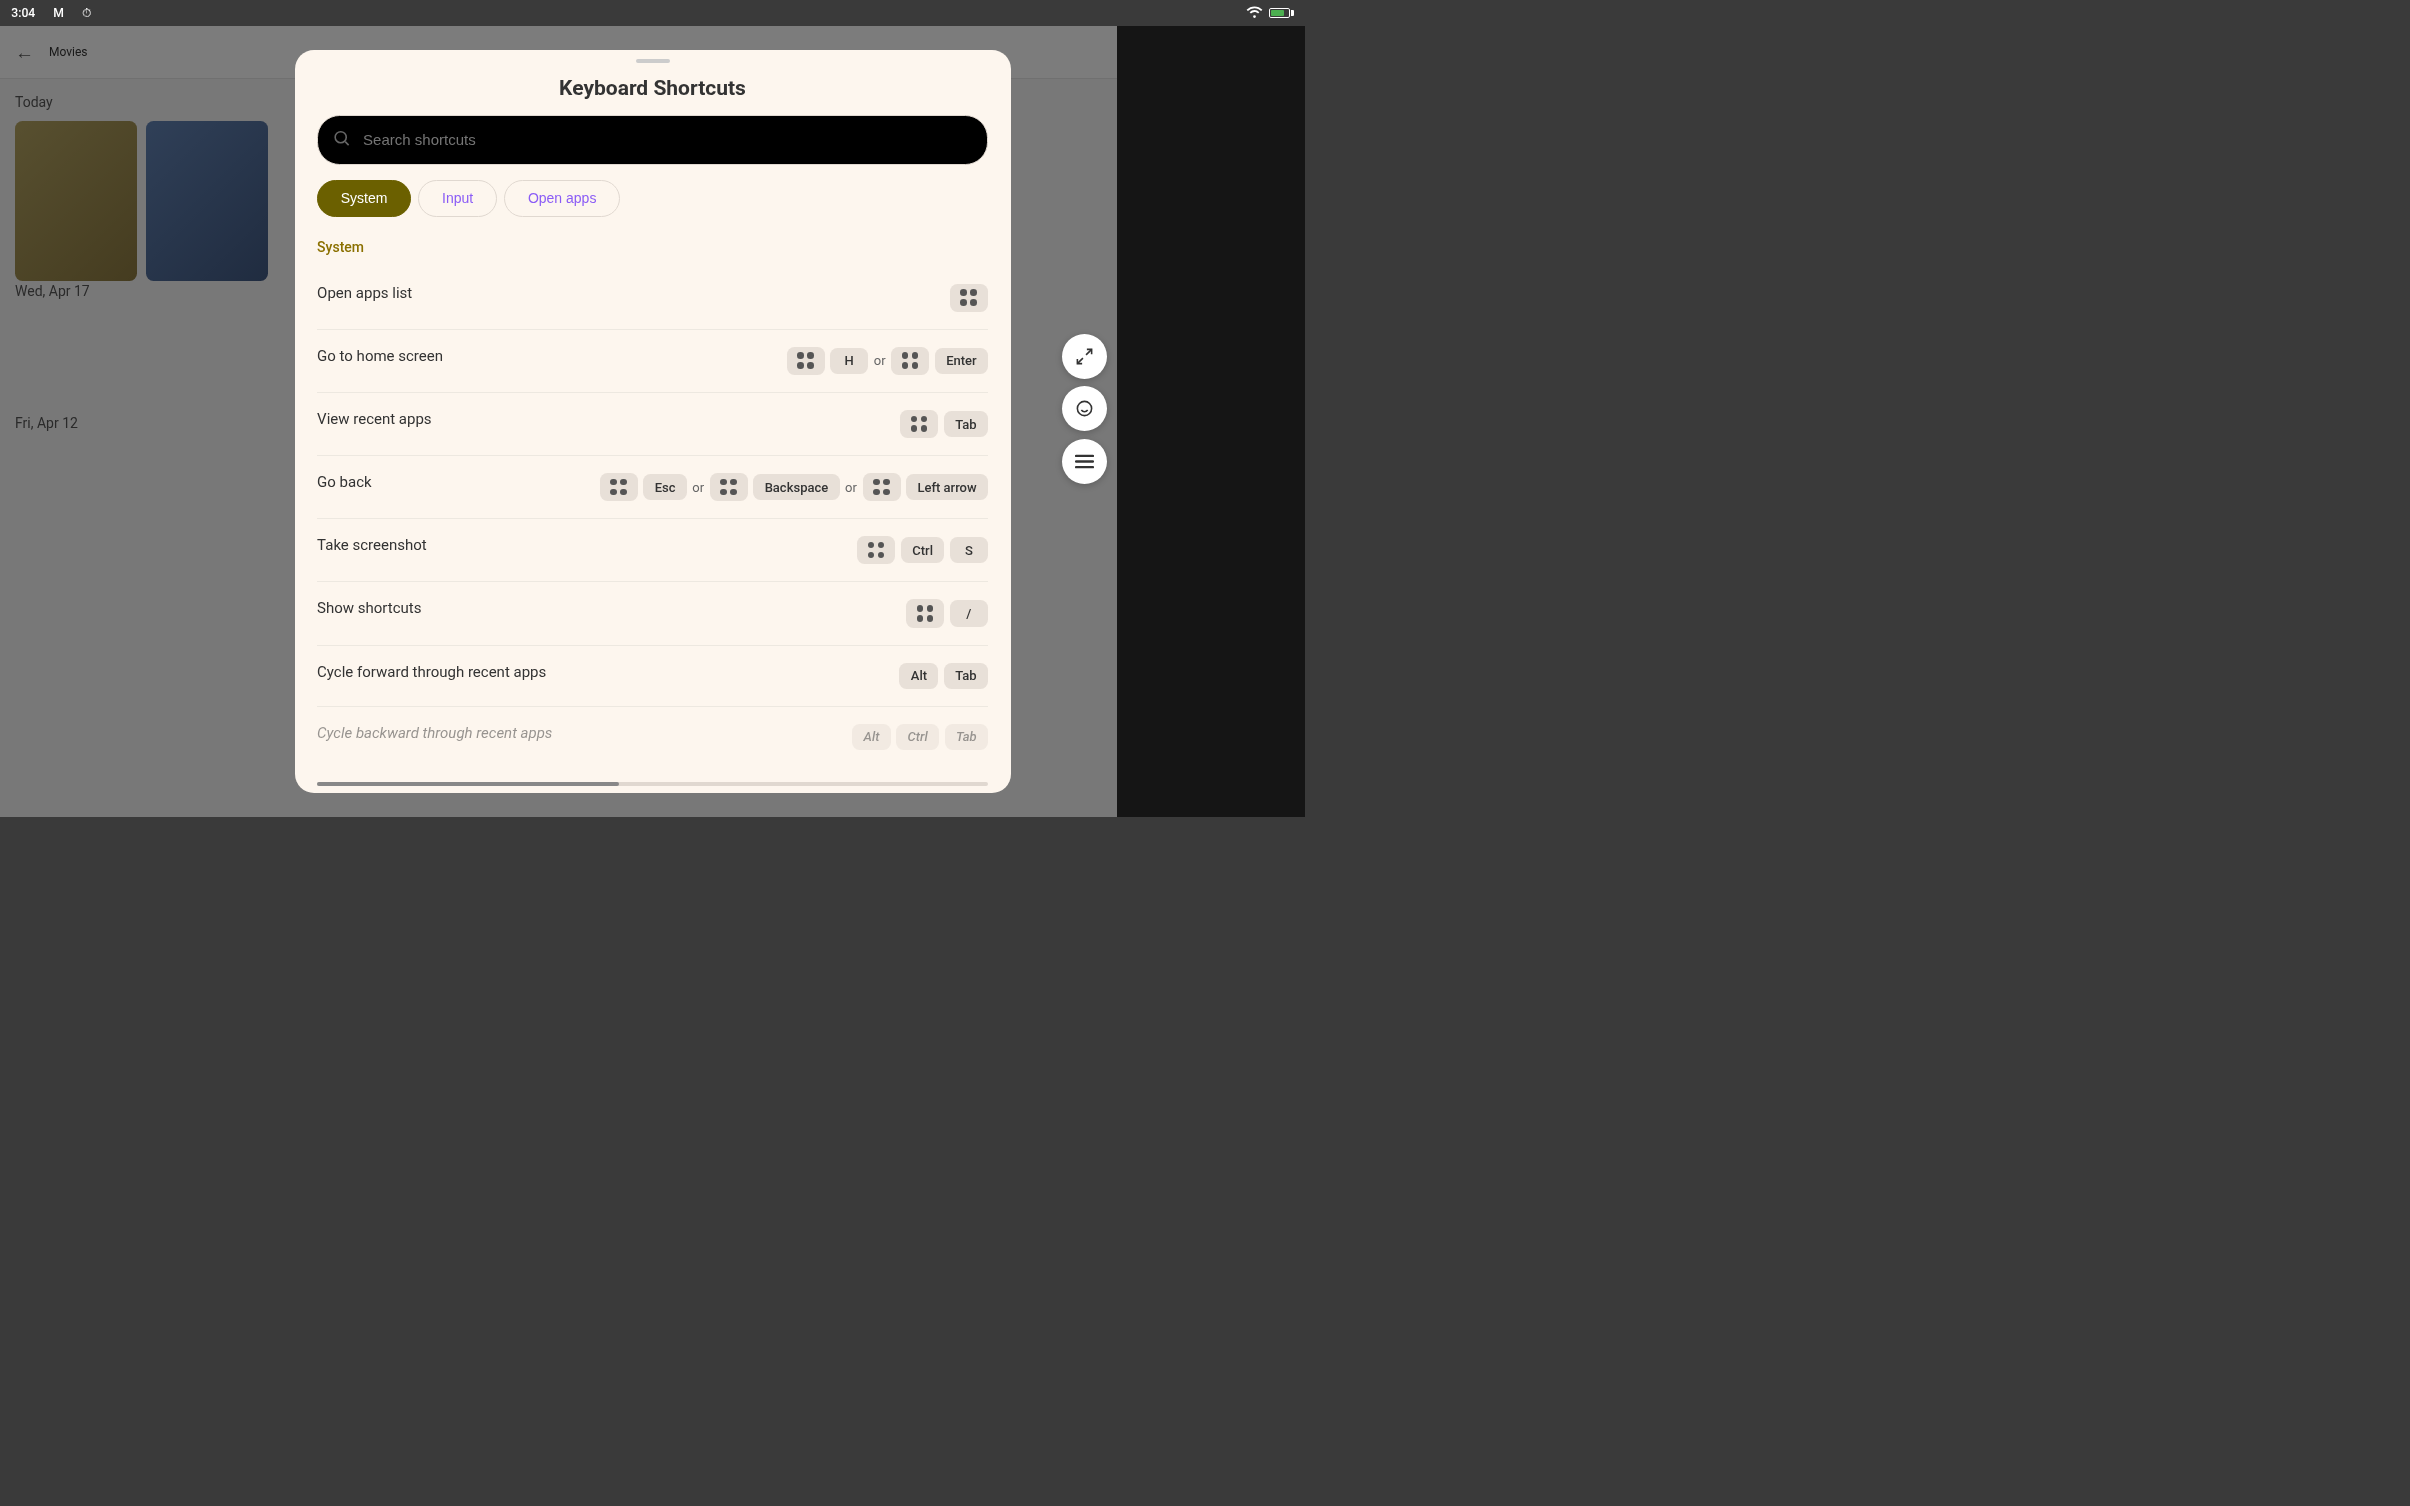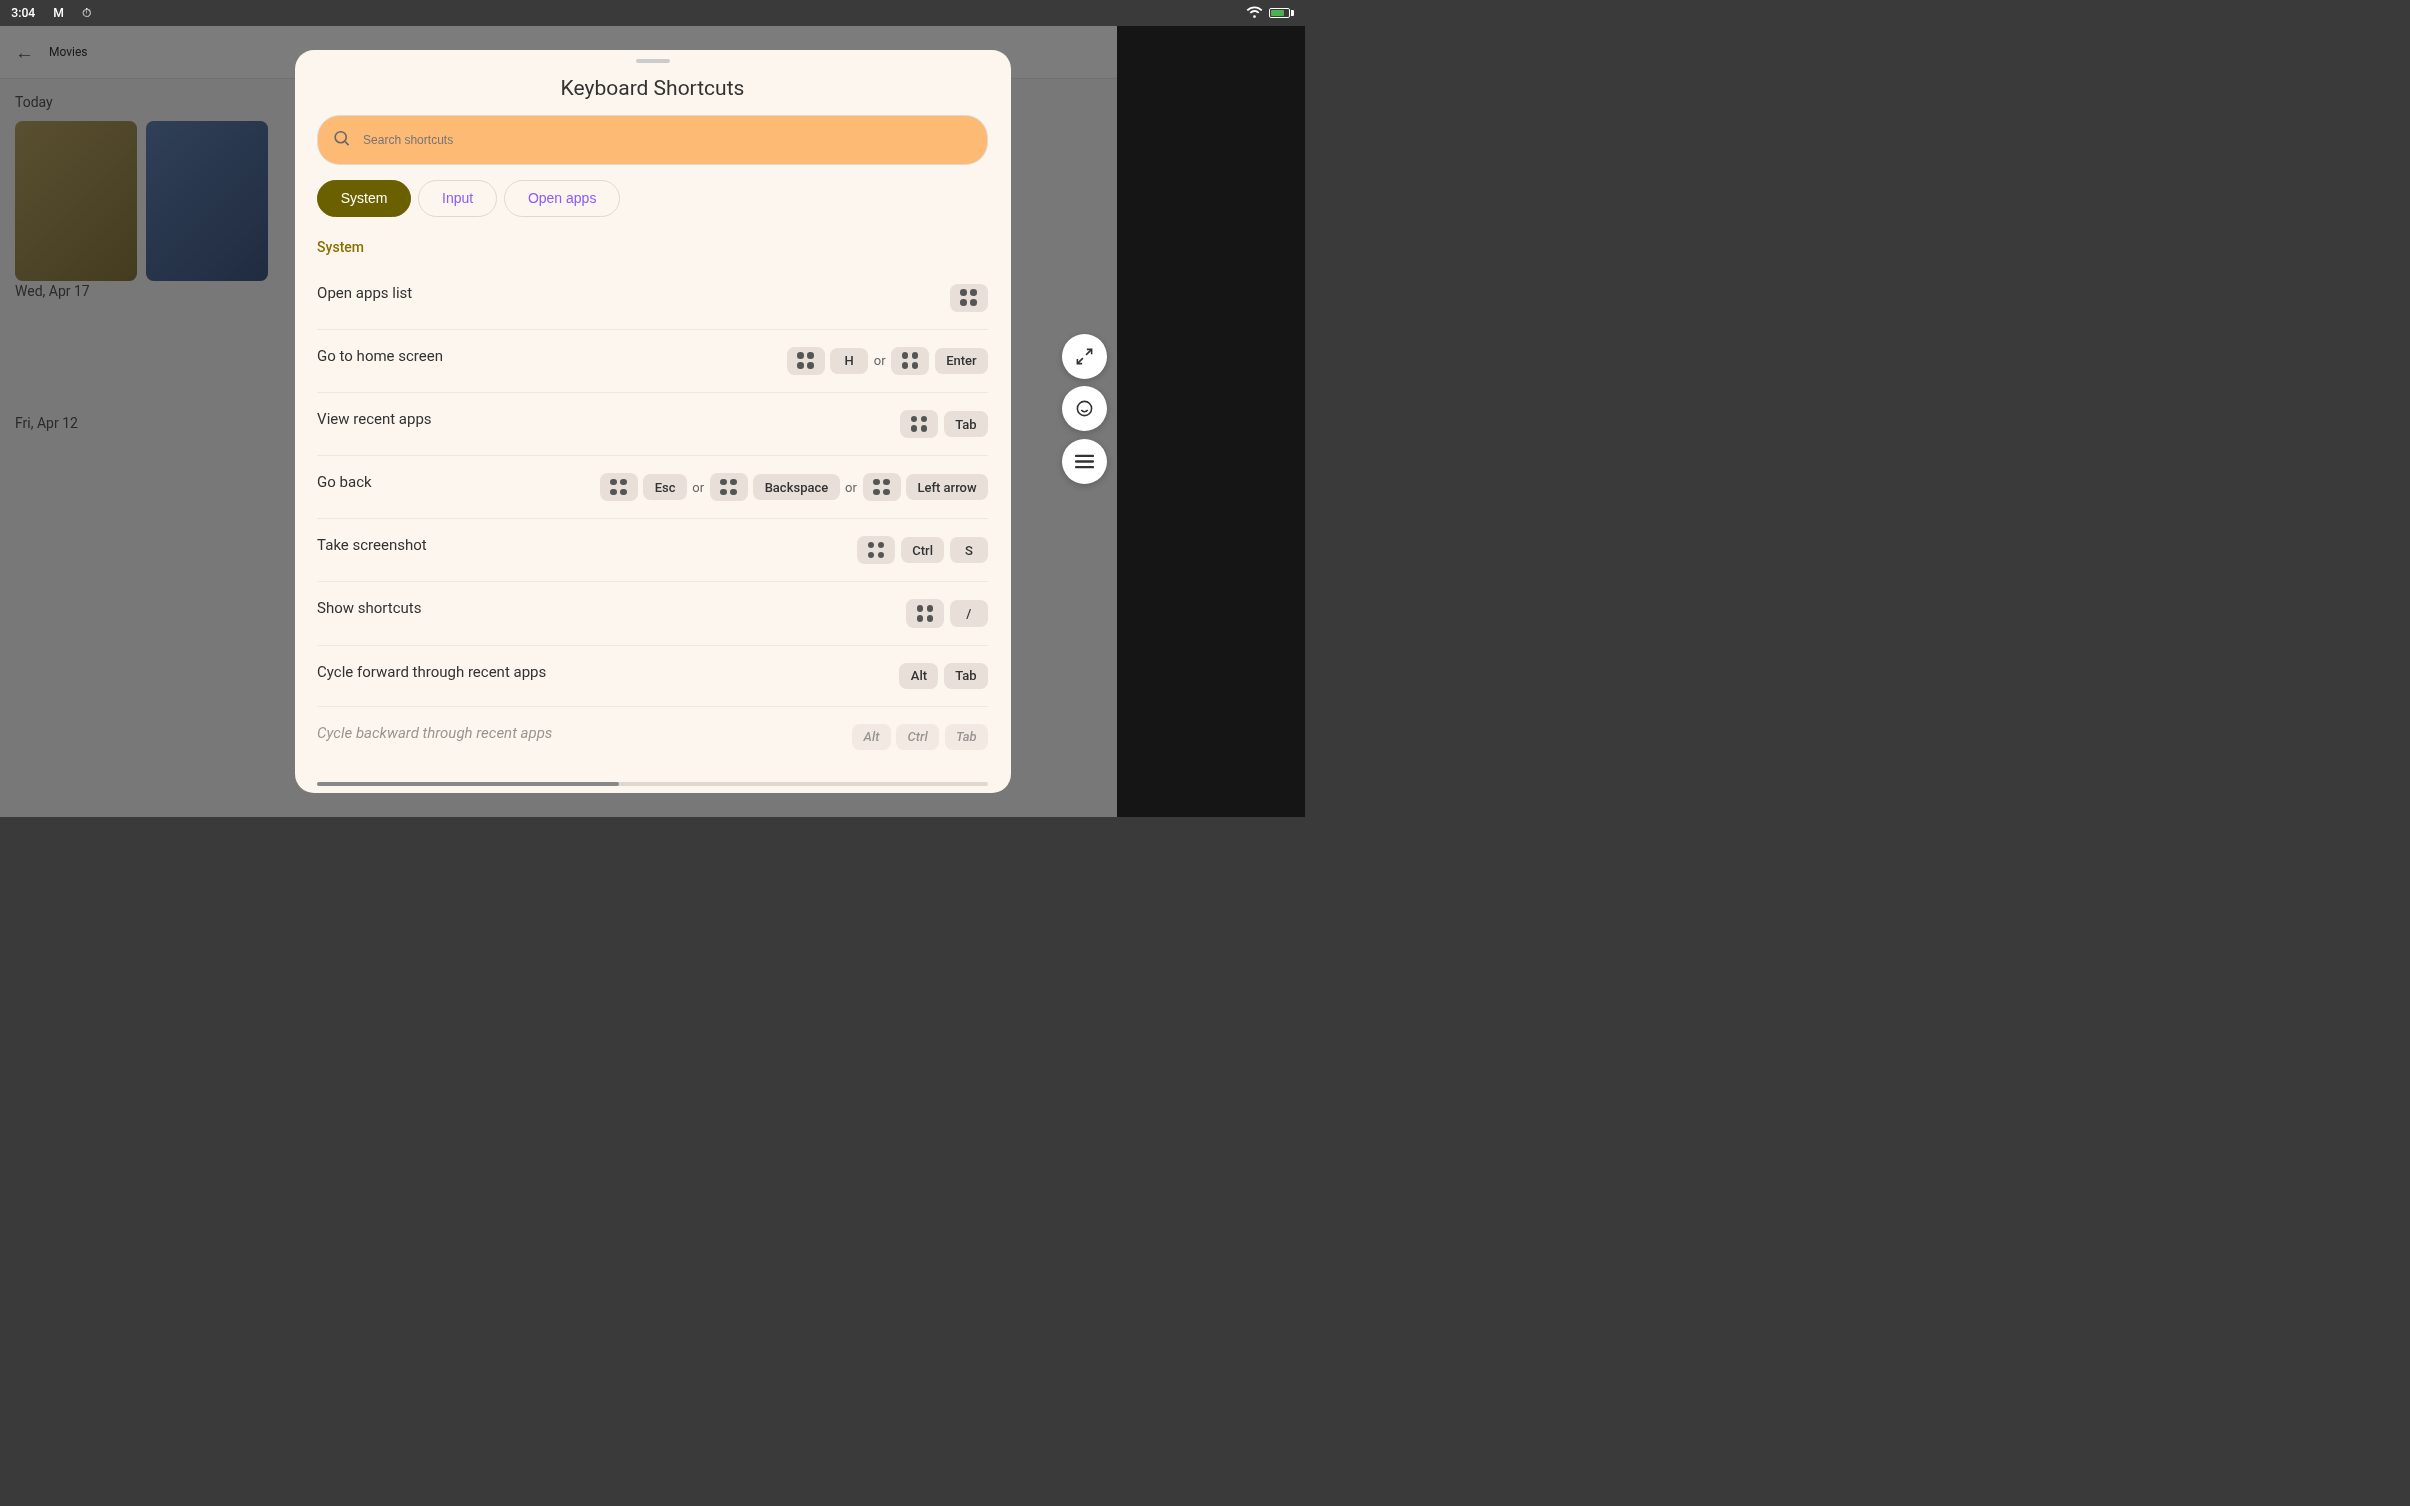--- a/index.html
+++ b/index.html
@@ -140,39 +140,39 @@
     .modal-drag-handle {
       width: 34px;
       height: 3.8px;
       background: #ccc;
       border-radius: 1.9px;
       margin: 9.4px auto 5.6px;
     }
 
     .modal-title {
       font-size: 21px;
-      font-weight: 400;
+      font-weight: 700;
       color: #333;
       text-align: center;
       padding: 7.5px 22.6px 15px;
     }
 
     .modal-search {
       margin: 0 22.6px 15px;
       position: relative;
     }
 
     .modal-search input {
       width: 100%;
       height: 50px;
       border: 0.9px solid #e0d8d0;
       border-radius: 22.6px;
-      background: #fdba74;
+      background: #000000;
       padding: 0 19px 0 45px;
-      font-size: 12px;
+      font-size: 15px;
       color: #666;
       outline: none;
     }
 
     .modal-search .search-icon {
       position: absolute;
       left: 15px;
       top: 50%;
       transform: translateY(-50%);
       color: #666;

